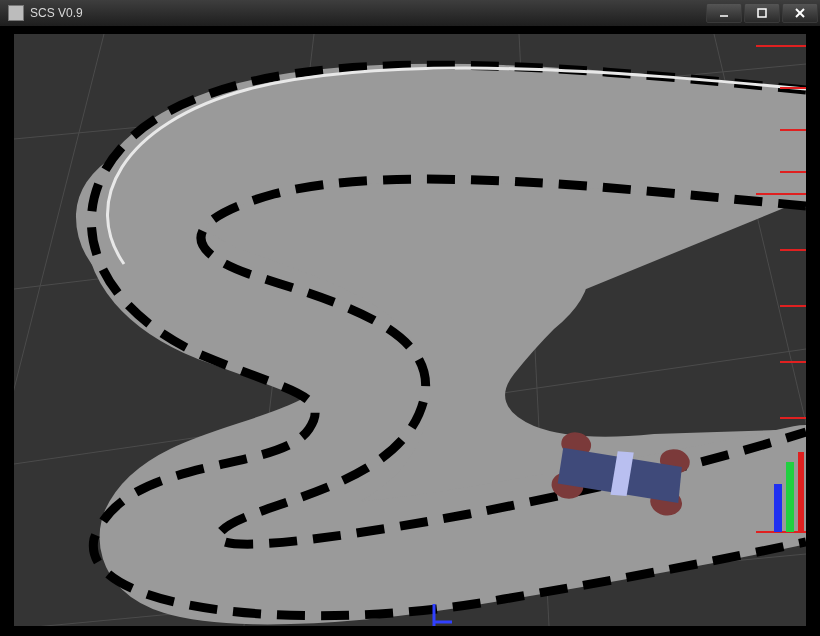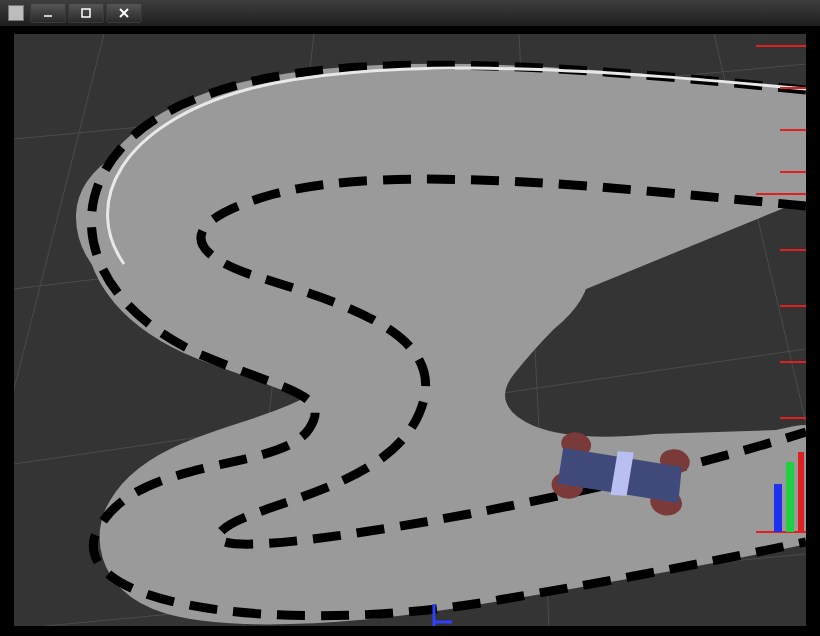--- a/index.html
+++ b/index.html
@@ -18,20 +18,21 @@
   .client{position:absolute;left:0;top:26px;width:820px;height:610px;background:#000;}
   .viewport{position:absolute;left:14px;top:8px;width:792px;height:592px;overflow:hidden;
     background:#343434;}
   .viewport svg{display:block}
 </style>
 </head>
 <body>
 
 <div class="titlebar">
   <div class="appicon"></div>
+  <div class="title">SCS V0.9</div>
   <div class="winbtn">
     <svg width="12" height="12">
         <line x1="2" y1="9" x2="10" y2="9"></line>
       </svg>
   </div>
   <div class="winbtn">
     <svg width="12" height="12">
         <rect x="2" y="2" width="8" height="8"></rect>
       </svg>
   </div>

